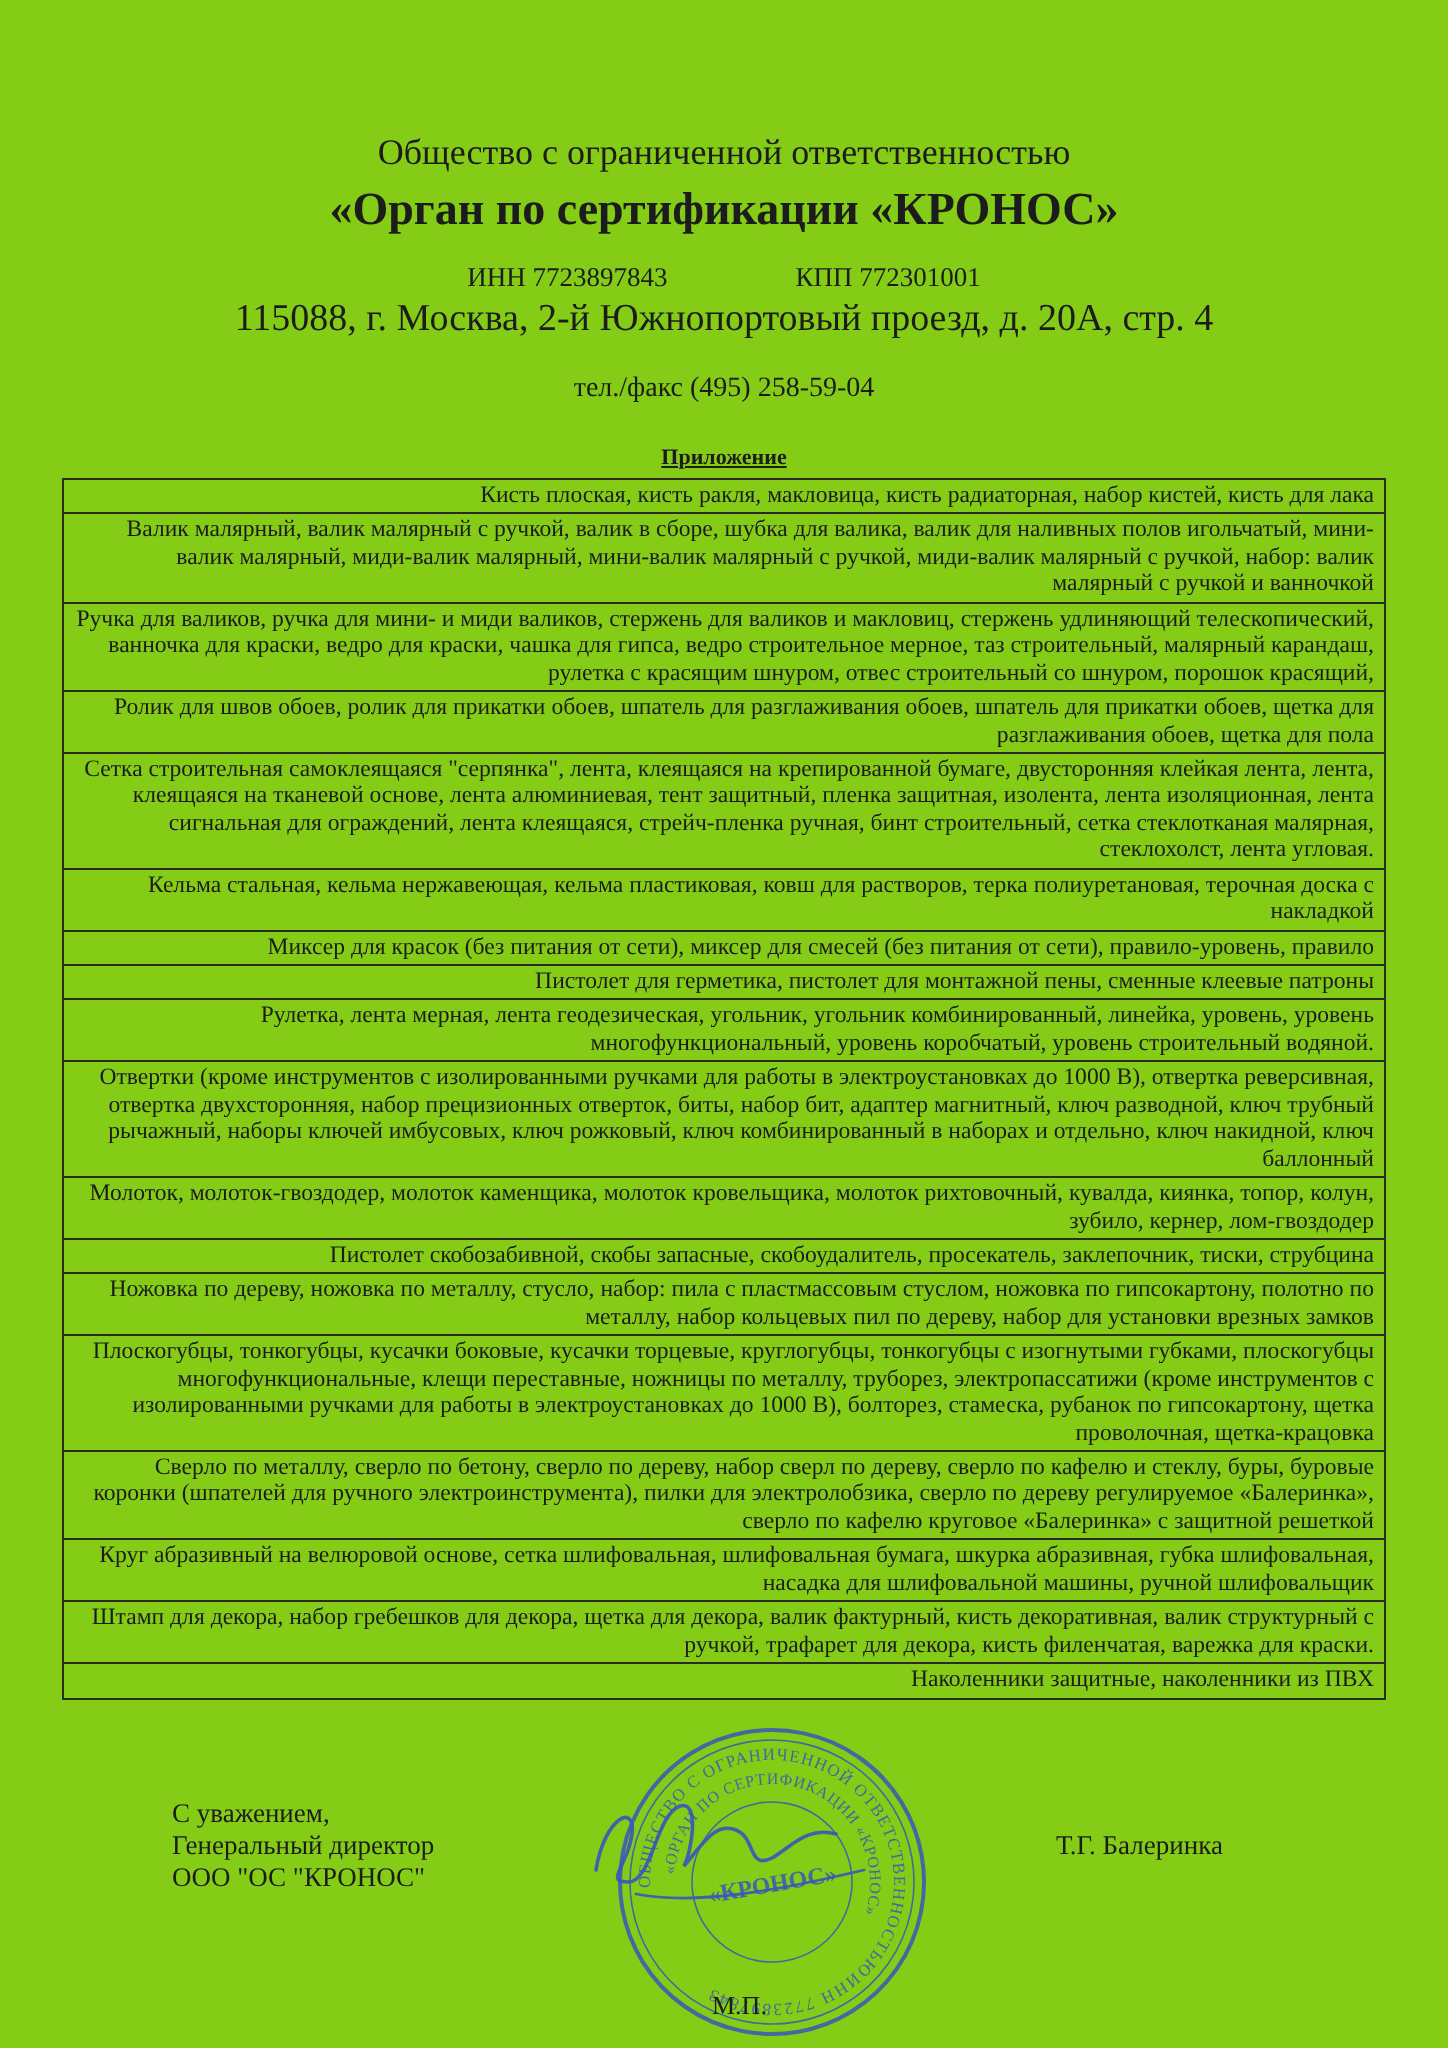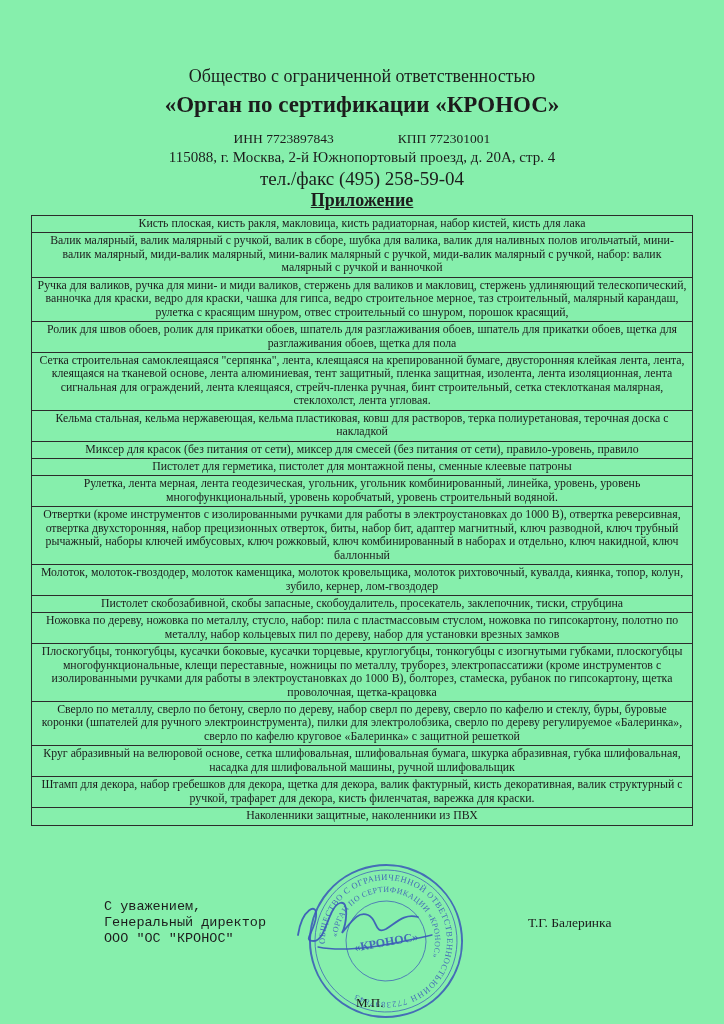--- a/index.html
+++ b/index.html
@@ -1,37 +1,37 @@
 <!DOCTYPE html>
 <html><head>
 <meta charset="utf-8">
 <style>
   * { margin:0; padding:0; box-sizing:border-box; }
   html,body { background:#dcdcdc; }
   body { font-family:"Liberation Serif", serif; }
   .page {
     width:724px; height:1024px; margin:0 auto; position:relative;
-    background:#86efac; color:#1c1c1c; overflow:hidden;
+    background:#84cc16; color:#1c1c1c; overflow:hidden;
     box-shadow:0 0 8px rgba(0,0,0,.3);
   }
   .header { text-align:center; padding-top:66px; }
   .org-type { font-size:18px; }
   .org-name { font-size:23px; font-weight:bold; margin-top:5px; }
   .inn-kpp { font-size:13.5px; margin-top:13px; display:flex; justify-content:center; gap:64px; }
-  .address  { font-size:15px; margin-top:2px; }
-  .phone    { font-size:19px; margin-top:2px; }
-  .doc-title{ font-size:18px; font-weight:bold; text-decoration:underline; margin-top:0; }
+  .address  { font-size:19px; margin-top:2px; }
+  .phone    { font-size:14px; margin-top:16px; }
+  .doc-title{ font-size:11px; font-weight:bold; text-decoration:underline; margin-top:20px; }
   .doc-table{ margin:4px 31px 0 31px; border:1px solid #2b2b2b; }
   .doc-row  {
     font-size:11.8px; line-height:1.14; padding:1px 5px 2px 5px;
-    border-top:1px solid #2b2b2b; text-align:center;
+    border-top:1px solid #2b2b2b; text-align:right;
   }
   .doc-row:first-child { border-top:none; }
   .footer { position:absolute; left:0; top:893px; width:724px; height:131px; font-size:13.5px; }
-  .regards-block { position:absolute; left:104px; top:6px; line-height:1.2;font-family:Liberation Mono, monospace; }
+  .regards-block { position:absolute; left:86px; top:6px; line-height:1.2; }
   .signer-name { position:absolute; left:528px; top:22px; }
   .mp { position:absolute; left:356px; top:92px; font-size:13px;margin-top:10px; }
   .stamp {
     position:absolute; left:306px; top:-32px; width:160px; height:160px;
     transform:rotate(-10deg); opacity:.85;
   }
   .signature { position:absolute; left:290px; top:-4px; width:160px; height:68px; opacity:.9; }
 </style>
 </head>
 <body>

